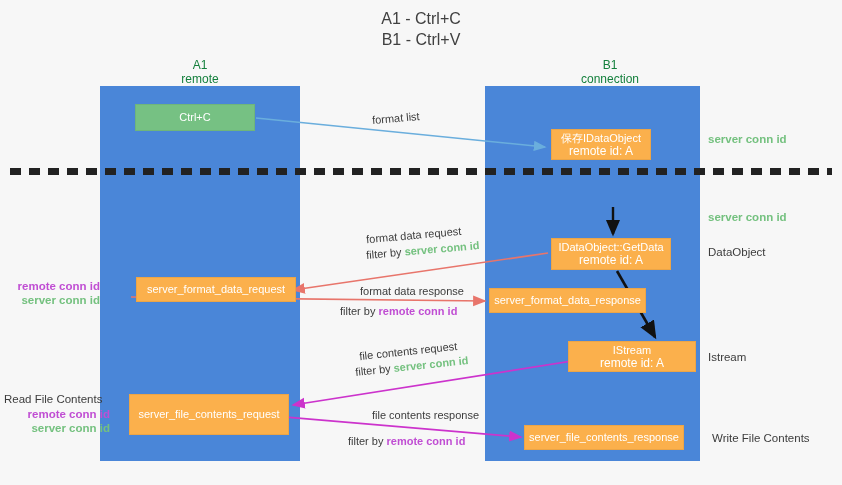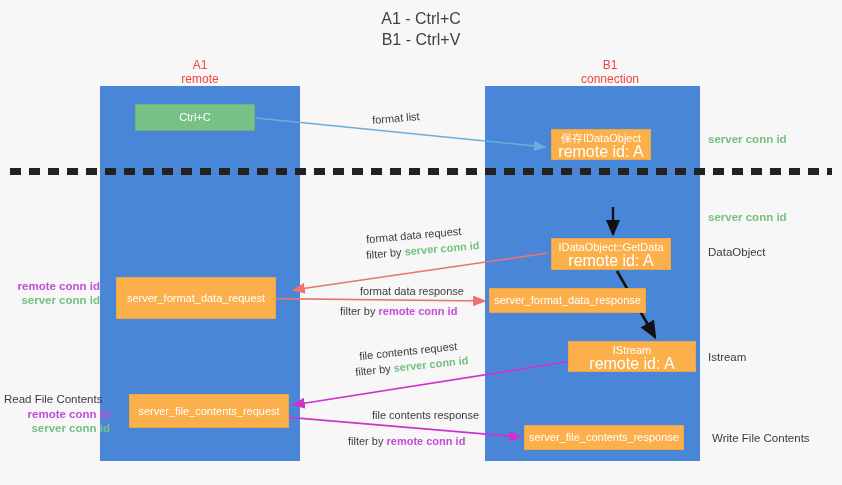--- a/index.html
+++ b/index.html
@@ -15,21 +15,21 @@
   .abs{position:absolute;}
 
   
   #title{
     left:0;top:8px;width:842px;text-align:center;
     font-size:16px;line-height:21px;color:#404040;
   }
 
   
   .col-head{
-    text-align:center;font-size:12px;line-height:14px;color:#ef4444;
+    text-align:center;font-size:12px;line-height:14px;color:#15803d;
   }
   #head-a1{left:120px;top:58px;width:160px;}
   #head-b1{left:510px;top:58px;width:200px;}
 
   
   .lane{background:#4a86d8;}
   #lane-a1{left:100px;top:86px;width:200px;height:375px;}
   #lane-b1{left:485px;top:86px;width:215px;height:375px;}
 
   
@@ -42,30 +42,30 @@
   .box{
     box-sizing:border-box;
     display:flex;flex-direction:column;
     align-items:center;justify-content:center;
     color:#ffffff;font-size:11px;line-height:13px;
     text-align:center;
     border:1px solid rgba(0,0,0,0.06);
   }
   .box.green{background:#76c183;}
   .box.orange{background:#fbb04c;}
-  .box .l2{font-size:16px;}
+  .box .l2{font-size:12px;}
 
   #box-ctrlc{left:135px;top:104px;width:120px;height:27px;}
   #box-ctrlv{left:554px;top:181px;width:118px;height:25px;}
   #box-idataobject{left:551px;top:129px;width:100px;height:31px;}
   #box-getdata{left:551px;top:238px;width:120px;height:32px;}
   #box-istream{left:568px;top:341px;width:128px;height:31px;}
-  #box-fmt-req{left:116px;top:277px;width:160px;height:42px;}
+  #box-fmt-req{left:136px;top:277px;width:160px;height:25px;}
   #box-fmt-resp{left:489px;top:288px;width:157px;height:25px;}
-  #box-file-req{left:129px;top:394px;width:160px;height:34px;justify-content:center;}
+  #box-file-req{left:129px;top:394px;width:160px;height:41px;justify-content:center;}
   #box-file-resp{left:524px;top:425px;width:160px;height:25px;}
 
   
   .ann{font-size:11.5px;line-height:14px;}
   .green-t{color:#74c17f;font-weight:bold;}
   .purple-t{color:#c04ed3;font-weight:bold;}
 
   #ann-sc1{left:708px;top:132px;}
   #ann-sc2{left:708px;top:210px;}
   #ann-dataobject{left:708px;top:245px;color:#3c3c3c;}

